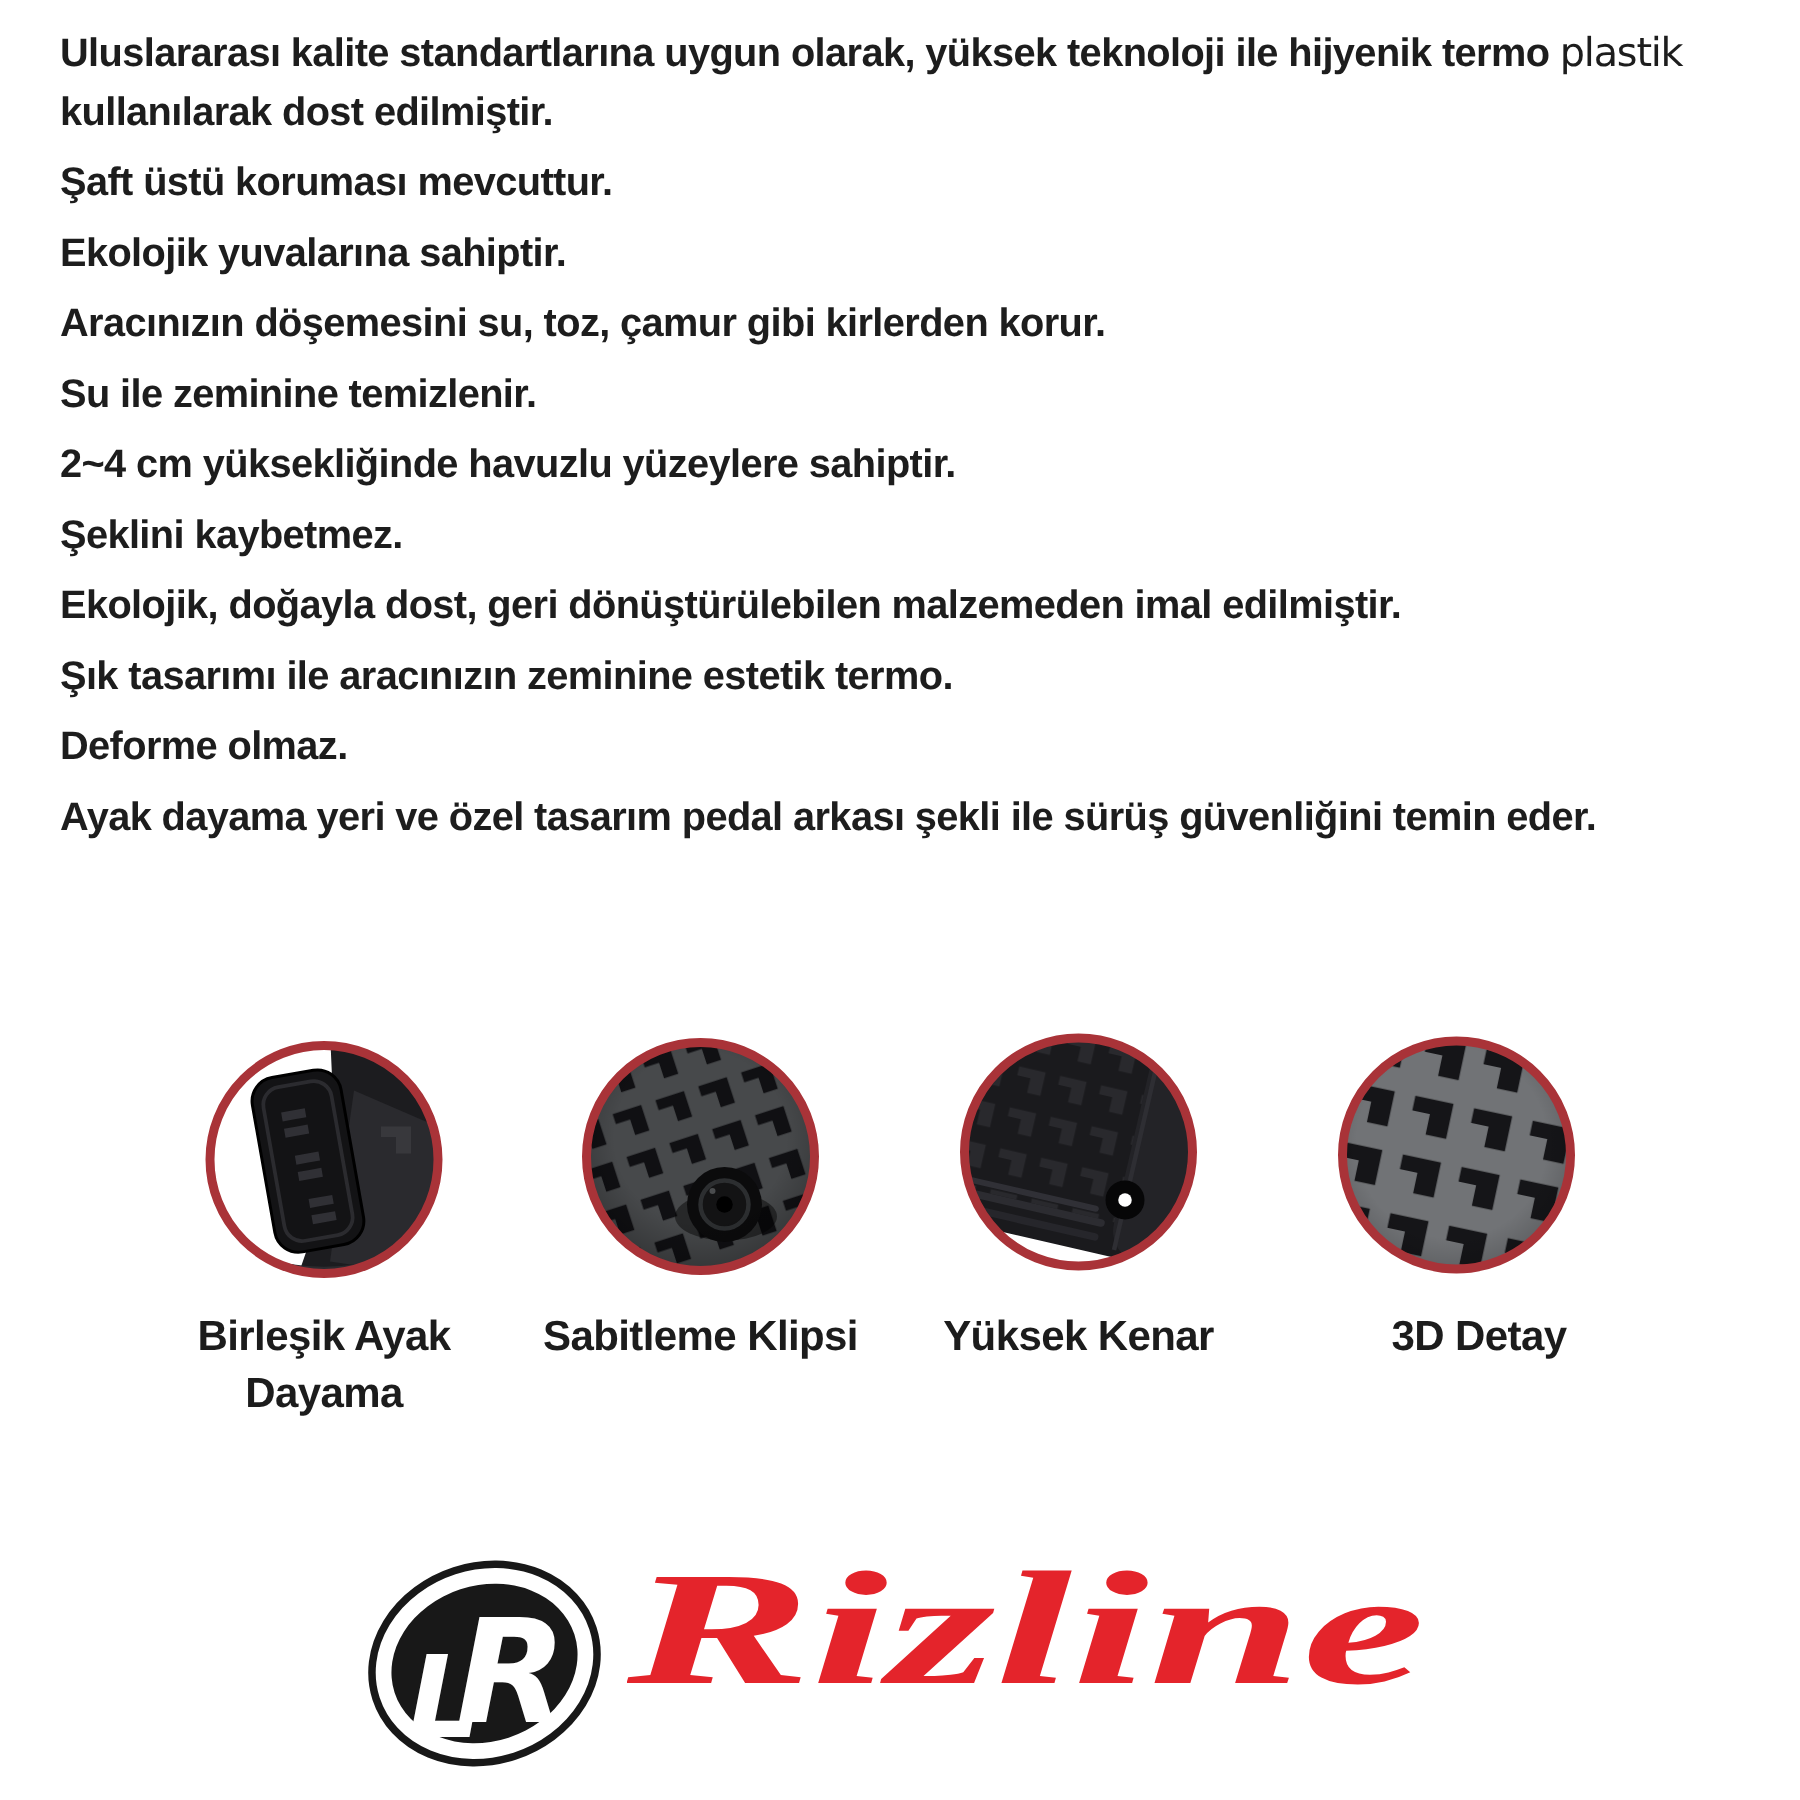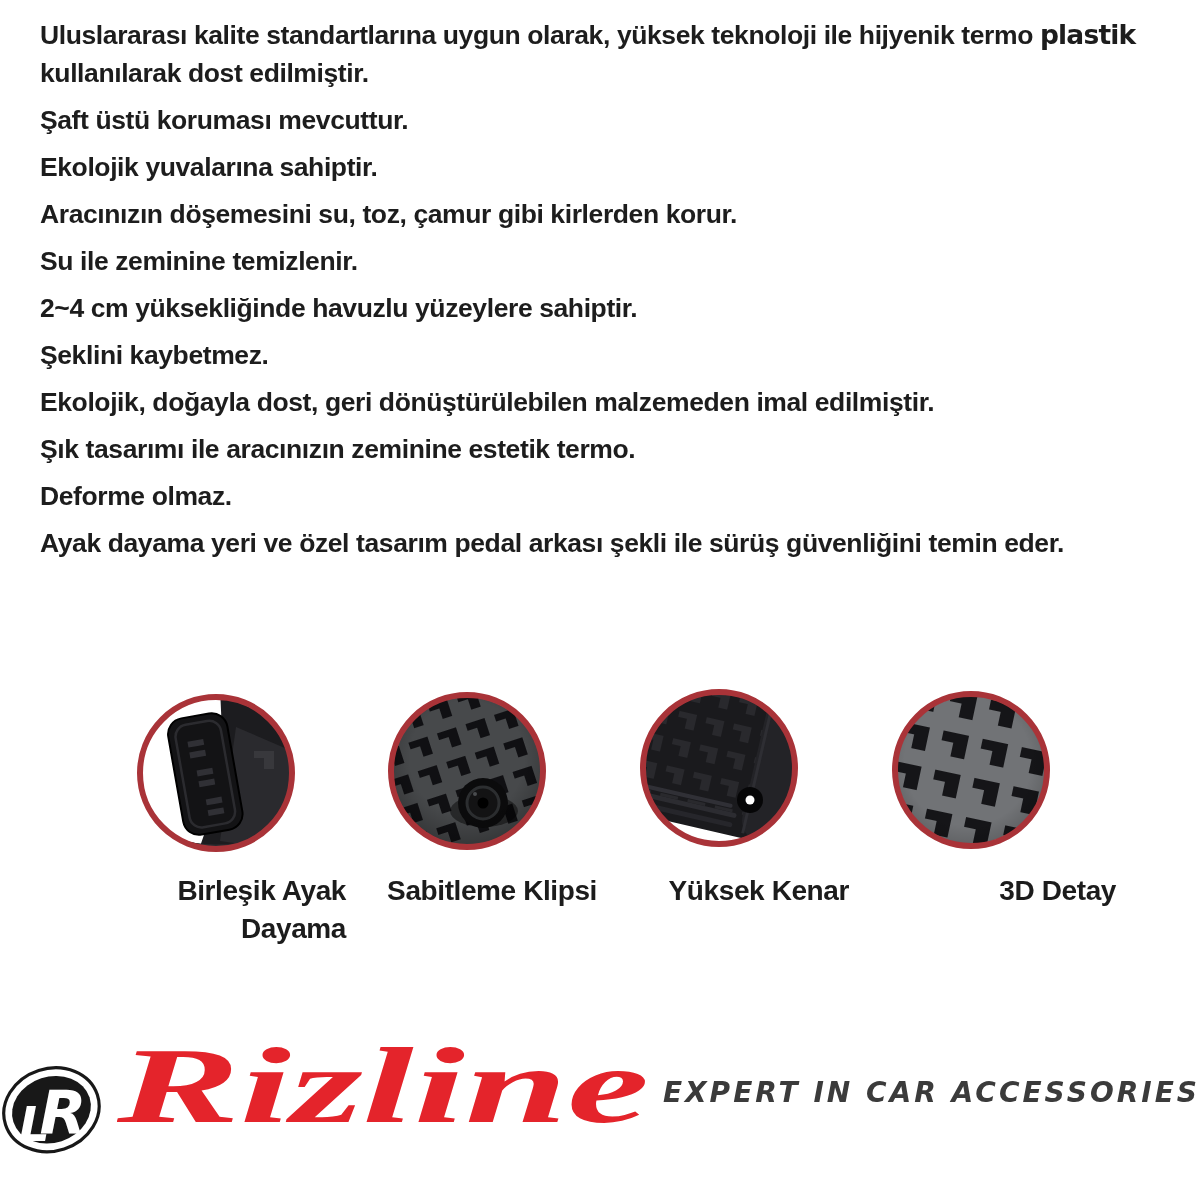--- a/index.html
+++ b/index.html
@@ -1,24 +1,24 @@
 <!DOCTYPE html>
 <html><head>
 <meta charset="utf-8">
 <style>
   html,body{margin:0;padding:0;background:#fff;}
   .page{position:relative;width:1200px;height:1200px;background:#ffffff;overflow:hidden;
         font-family:"Liberation Sans",sans-serif;}
   .features{position:absolute;left:40px;top:16px;width:1160px;color:#1d1d1d;}
   .feature{font-size:26.5px;line-height:38px;font-weight:700;letter-spacing:-0.4px;
            margin-bottom:9px;color:#1d1d1d;}
-  .feature .em{font-family:"DejaVu Sans",sans-serif;font-weight:700;letter-spacing:-0.8px;}
+  .feature .em{font-family:"DejaVu Sans",sans-serif;font-weight:400;letter-spacing:-0.8px;}
   .nowrap{white-space:nowrap;}
   .circle-wrap{position:absolute;width:160px;height:160px;}
-  .caption{position:absolute;top:872px;width:260px;text-align:right;
+  .caption{position:absolute;top:872px;width:260px;text-align:center;
            font-size:28px;line-height:38px;font-weight:700;letter-spacing:-0.4px;color:#1c1c1c;}
   .logo-row{position:absolute;left:0;right:0;top:1036px;display:flex;
             justify-content:center;align-items:flex-start;gap:14px;}
   .logo-right{display:flex;flex-direction:row;align-items:center;}
   .tagline{font-family:"DejaVu Sans",sans-serif;font-style:italic;font-weight:700;
            font-size:28px;letter-spacing:3px;color:#3b3b3b;margin-top:2px;margin-left:6px;
            white-space:nowrap;}
 </style>
 </head>
 <body>
@@ -160,17 +160,16 @@
         <ellipse cx="81" cy="73" rx="76" ry="65" fill="#ffffff" stroke="#181818" stroke-width="5"></ellipse>
         <ellipse cx="81" cy="73" rx="63" ry="52" fill="#181818"></ellipse>
       </g>
       <text x="30" y="122" font-family="'DejaVu Sans',sans-serif" font-weight="bold" font-style="italic" font-size="76" fill="#ffffff">L</text>
       <text x="62" y="112" font-family="'DejaVu Sans',sans-serif" font-weight="bold" font-style="italic" font-size="96" fill="#ffffff">R</text>
     </svg>
     <div class="logo-right">
       <svg width="540" height="110" viewBox="0 0 540 110">
         <text x="0" y="86" font-family="'Liberation Serif',serif" font-style="italic" font-weight="bold" font-size="108" fill="#e4242b" textLength="532" lengthAdjust="spacingAndGlyphs">Rizline</text>
       </svg>
-      <div class="tagline">EXPERT IN CAR ACCESSORIES</div>
     </div>
   </div>
 
 </div>
 
 </body></html>

